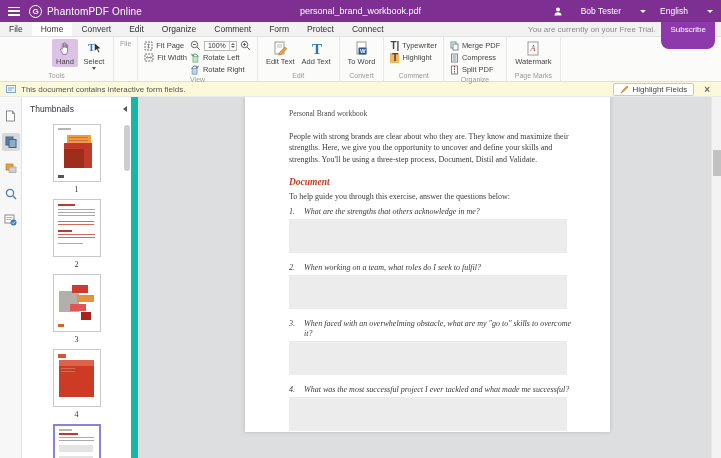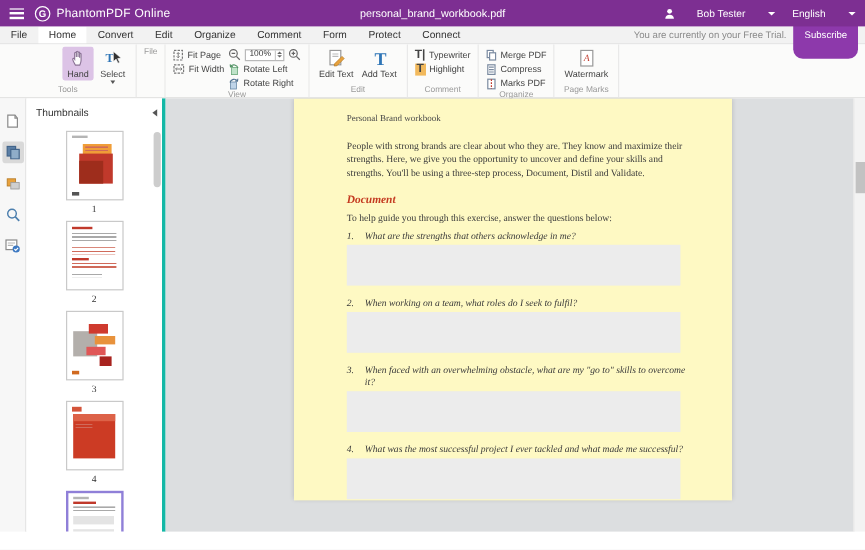--- a/index.html
+++ b/index.html
@@ -64,39 +64,39 @@
 
   
   .content { display:flex; height:361px; }
 
   .iconstrip { width:22px; background:#f7f7f7; border-right:1px solid #e2e2e2;
     display:flex; flex-direction:column; align-items:center; padding-top:10px; gap:8px; }
   .strip-btn { width:18px; height:18px; display:flex; align-items:center;
     justify-content:center; border-radius:2px; cursor:pointer; }
   .strip-btn.active { background:#d9d9d9; }
 
-  .thumbpanel { width:116px; background:#fff; border-right:3px solid #14b8a6;
+  .thumbpanel { width:116px; background:#fff; border-right:7px solid #14b8a6;
     position:relative; overflow:hidden; }
   .tp-head { font-size:8.5px; color:#333; padding:7px 8px 5px; }
   .tp-collapse { position:absolute; right:4px; top:9px; width:0; height:0; cursor:pointer;
     border-top:3px solid transparent; border-bottom:3px solid transparent; border-right:4px solid #555; }
   .tp-scroll { position:absolute; right:1px; top:28px; width:6px; height:46px;
     background:#cdcdcd; border-radius:3px; cursor:pointer; }
   .thumbs { display:flex; flex-direction:column; align-items:center; padding-top:5px; }
   .thumb { margin-bottom:5px; text-align:center; }
   .tpage { width:48px; height:58px; background:#fff; border:1px solid #c9c9c9;
     position:relative; cursor:pointer; margin:0 auto; overflow:hidden; }
   .thumb.selected .tpage { border:2px solid #8f7fd8; }
   .tnum { font-size:8px; color:#333; margin-top:3px; font-family:"Liberation Serif", serif; }
   .tpage div { position:absolute; }
   .lines { background:repeating-linear-gradient(#a9a9a9 0 1px, transparent 1px 3px); }
   .rlines { background:repeating-linear-gradient(#d06a5a 0 1px, transparent 1px 3px); }
 
   .docarea { flex:1; background:#dcdee0; position:relative; overflow:hidden; }
-  .page { position:absolute; left:107px; top:0; width:365px; height:335px; background:#fef9c3;
+  .page { position:absolute; left:107px; top:0; width:365px; height:335px; background:#ffffff;
     padding:12px 38px 0 44px; font-family:"Liberation Serif", serif; color:#3a3a3a;
     overflow:hidden; box-shadow:0 0 4px rgba(0,0,0,.18); }
   .doc-header { font-size:7.5px; color:#4a4a4a; margin-bottom:13px; }
   .doc-title2 { font-size:12.5px; font-weight:bold; font-style:italic; color:#c43a20; margin-bottom:6px; }
   .doc-intro { font-size:8px; line-height:1.42; margin-bottom:12px; width:285px; }
   .doc-section { font-size:9.5px; font-weight:bold; font-style:italic; color:#c43a20; margin-bottom:5px; }
   .doc-instr { font-size:8px; margin-bottom:6px; }
   .q { font-size:8px; font-style:italic; display:flex; gap:7px; margin-bottom:2px; line-height:1.25; }
   .q .qn { min-width:8px; }
   .field { width:278px; height:34px; background:#ececec; margin-bottom:10px; cursor:text; }
@@ -252,20 +252,33 @@
         <div class="rbig">
           <svg width="15" height="15" viewBox="0 0 15 15">
               <text x="3" y="13" font-size="15" fill="#2e75b6" font-family="serif" font-weight="bold">T</text>
             </svg>
           <span class="rlabel">Add Text</span>
         </div>
       </div>
       <div class="rgl">Edit</div>
     </div>
 
+    <div class="rgroup">
+      <div class="rgitems">
+        <div class="rbig">
+          <svg width="15" height="15" viewBox="0 0 15 15">
+              <rect x="3" y="1" width="9" height="12" fill="#fff" stroke="#999"></rect>
+              <rect x="4.5" y="6.5" width="8" height="7" rx="1" fill="#2b5797"></rect>
+              <text x="6" y="12.3" font-size="6" fill="#fff" font-weight="bold">W</text>
+            </svg>
+          <span class="rlabel">To Word</span>
+        </div>
+      </div>
+      <div class="rgl">Convert</div>
+    </div>
 
     <div class="rgroup">
       <div class="rgitems">
         <div class="rcol">
           <div class="rrow">
             <span class="tglyph">T|</span>
             <span>Typewriter</span>
           </div>
           <div class="rrow">
             <span class="tglyph hl-t">T</span>
@@ -293,21 +306,21 @@
                 <line x1="2.5" y1="5" x2="6.5" y2="5" stroke="#7a8aa0"></line>
                 <line x1="2.5" y1="7" x2="6.5" y2="7" stroke="#7a8aa0"></line>
               </svg>
             <span>Compress</span>
           </div>
           <div class="rrow">
             <svg width="9" height="10" viewBox="0 0 9 10">
                 <rect x="1.5" y="1" width="6" height="8" fill="#fff" stroke="#7a8aa0"></rect>
                 <line x1="4.5" y1="1" x2="4.5" y2="9" stroke="#c0392b" stroke-dasharray="1.5 1"></line>
               </svg>
-            <span>Marks PDF</span>
+            <span>Split PDF</span>
           </div>
         </div>
       </div>
       <div class="rgl">Organize</div>
     </div>
 
     <div class="rgroup">
       <div class="rgitems">
         <div class="rbig">
           <svg width="14" height="15" viewBox="0 0 14 15">
@@ -315,20 +328,35 @@
               <text x="4.5" y="10" font-size="8" fill="#c0392b" font-style="italic" font-family="serif">A</text>
             </svg>
           <span class="rlabel">Watermark</span>
         </div>
       </div>
       <div class="rgl">Page Marks</div>
     </div>
 
   </div>
 
+  <div class="notice">
+    <svg width="10" height="10" viewBox="0 0 10 10">
+        <rect x="0.5" y="1.5" width="9" height="7" fill="#eaf2fb" stroke="#7da7d9"></rect>
+        <line x1="2" y1="4" x2="8" y2="4" stroke="#7da7d9"></line>
+        <line x1="2" y1="6" x2="6" y2="6" stroke="#7da7d9"></line>
+      </svg>
+    <span>This document contains interactive form fields.</span>
+    <span class="hf-btn">
+      <svg width="9" height="9" viewBox="0 0 9 9">
+          <path d="M1 8l1.5-2.5L7 1l1 1-4.5 4.5L1 8z" fill="#e8a13c" stroke="#b57b24" stroke-width=".6"></path>
+        </svg>
+      <span>Highlight Fields</span>
+    </span>
+    <span class="notice-close">×</span>
+  </div>
 
   <div class="content">
 
     <div class="iconstrip">
       <span class="strip-btn">
         <svg width="11" height="12" viewBox="0 0 11 12">
             <path d="M1.5 1h6l2 2.5V11h-8z" fill="#fff" stroke="#8a8a8a"></path>
             <path d="M7.5 1v2.5H9.5" fill="none" stroke="#8a8a8a"></path>
           </svg>
       </span>

